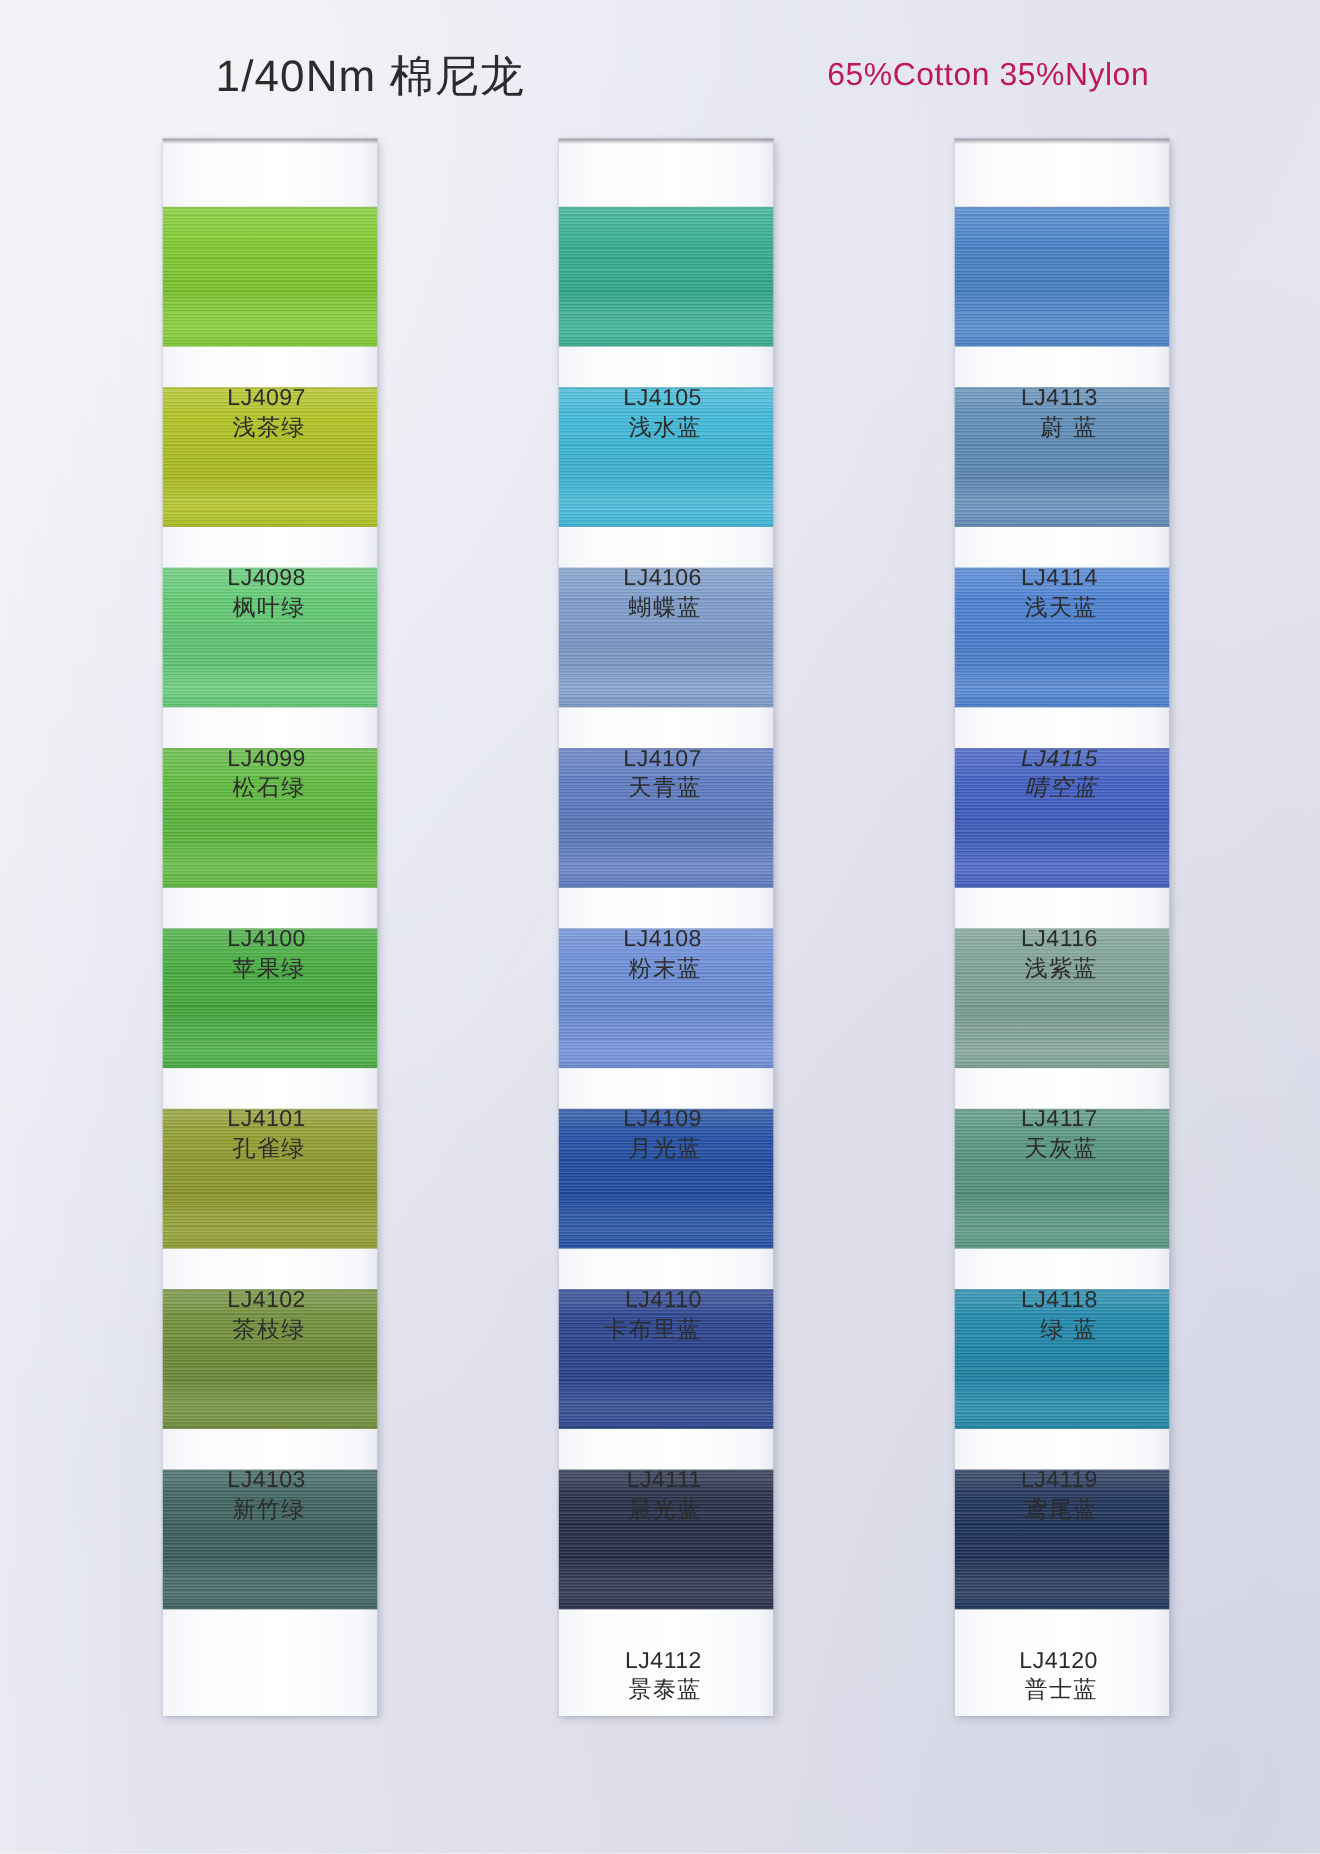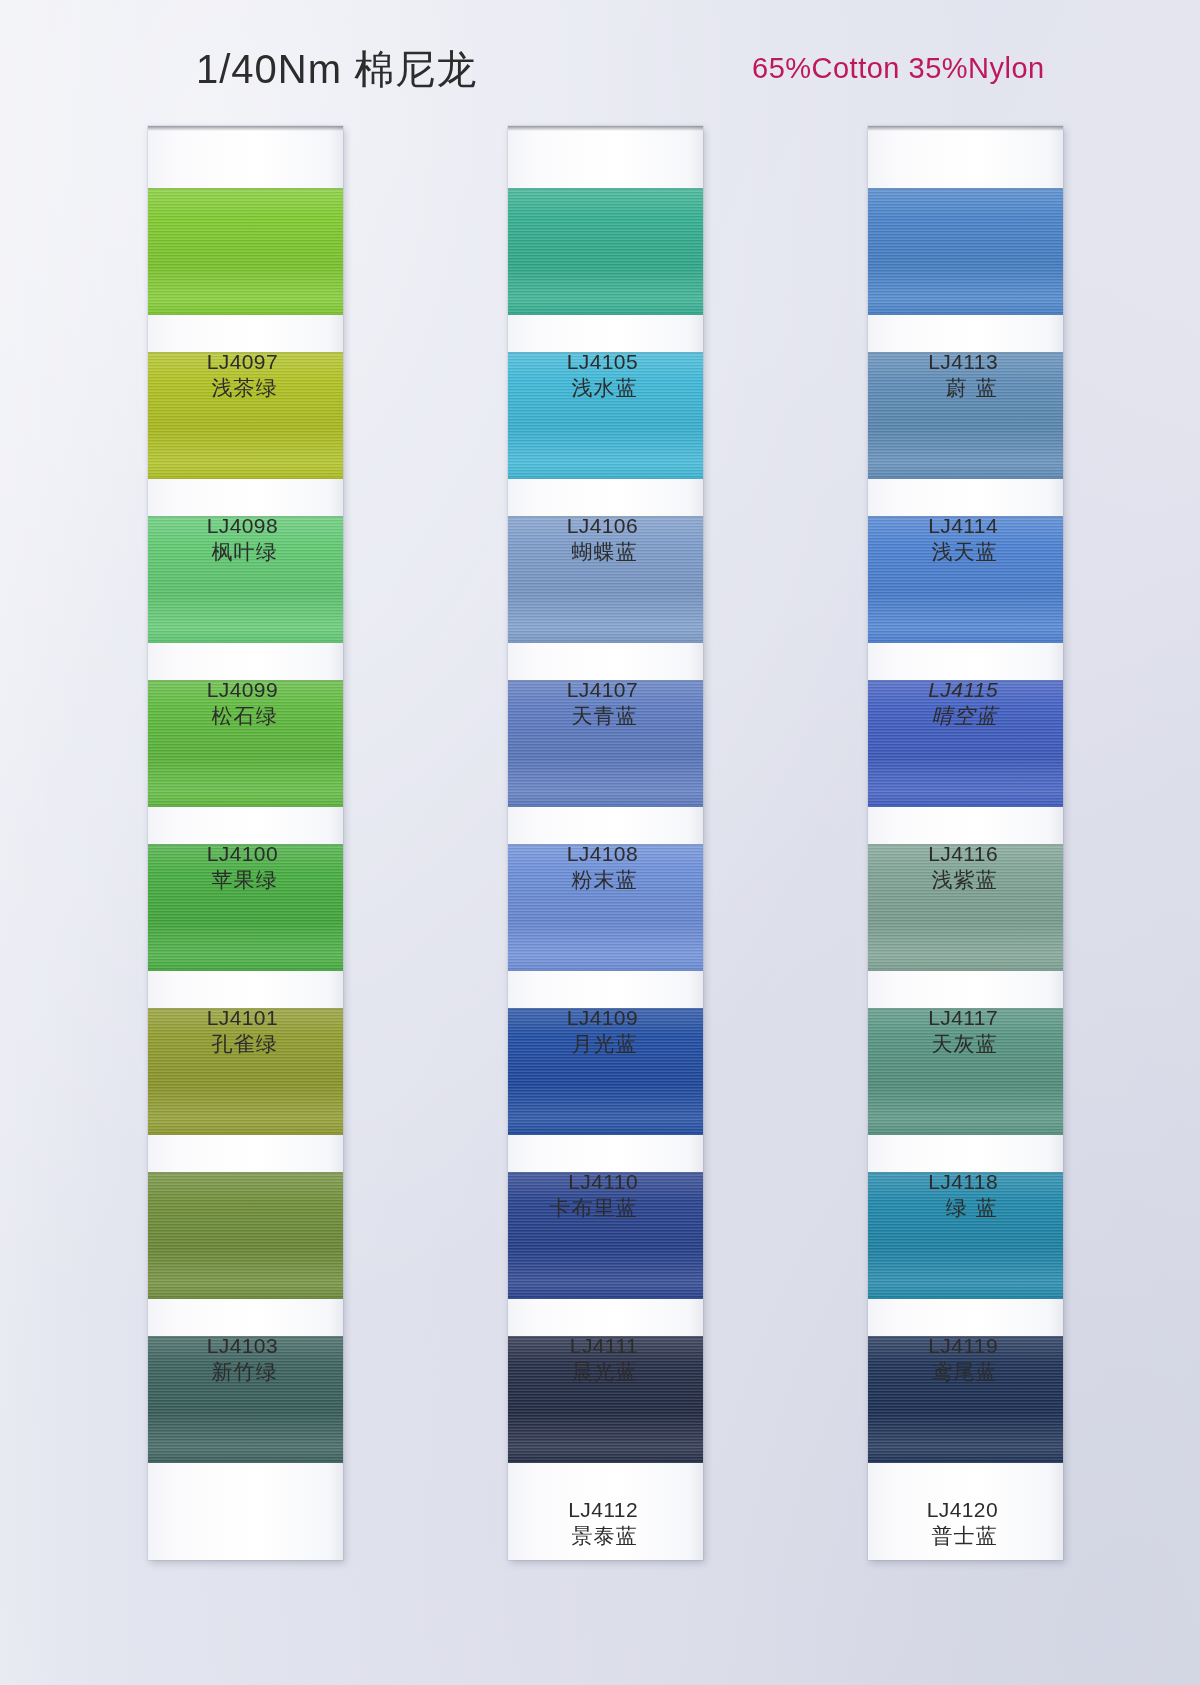--- a/index.html
+++ b/index.html
@@ -149,20 +149,24 @@
           <span class="name">松石绿</span>
         </div>
         <div class="label" style="top: 587.5px;">
           <span class="code">LJ4100</span>
           <span class="name">苹果绿</span>
         </div>
         <div class="label" style="top: 751.5px;">
           <span class="code">LJ4101</span>
           <span class="name">孔雀绿</span>
         </div>
+        <div class="label" style="top: 915.5px;">
+          <span class="code">LJ4102</span>
+          <span class="name">茶枝绿</span>
+        </div>
         <div class="label" style="top: 1079.5px;">
           <span class="code">LJ4103</span>
           <span class="name">新竹绿</span>
         </div>
       </div>
   </div>
 
   <div class="column col-2">
     <div class="card"></div>
     <div class="swatch-stack">

